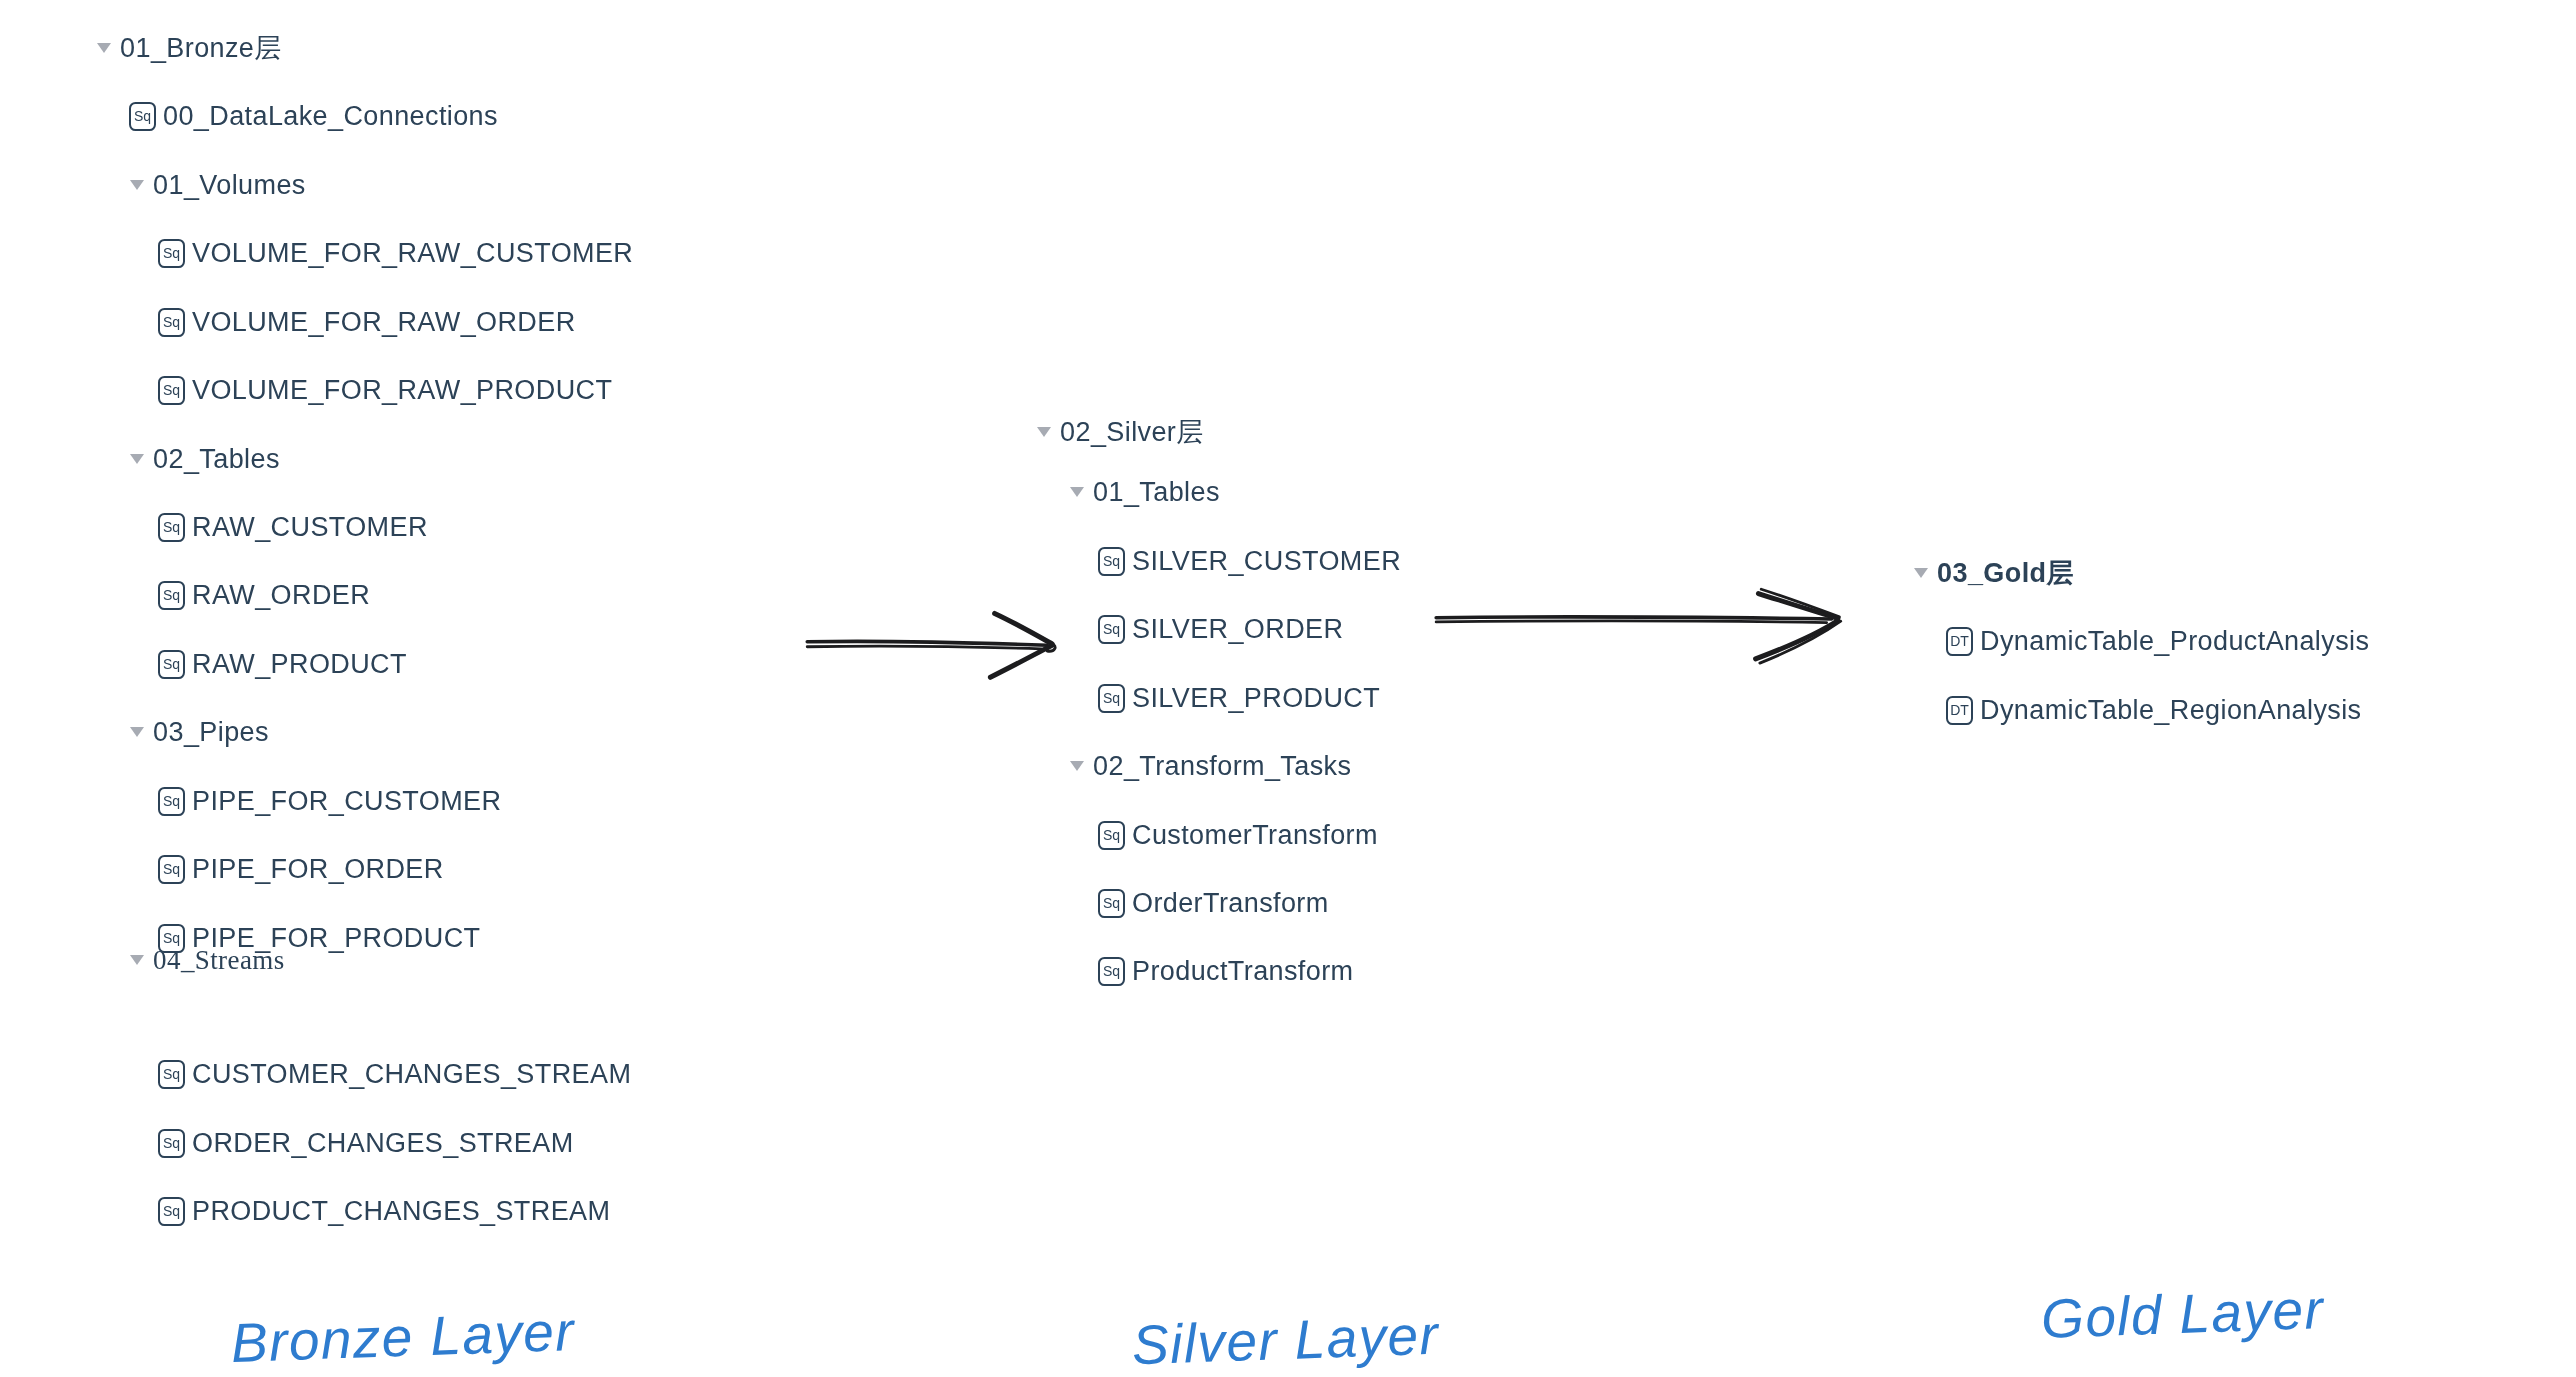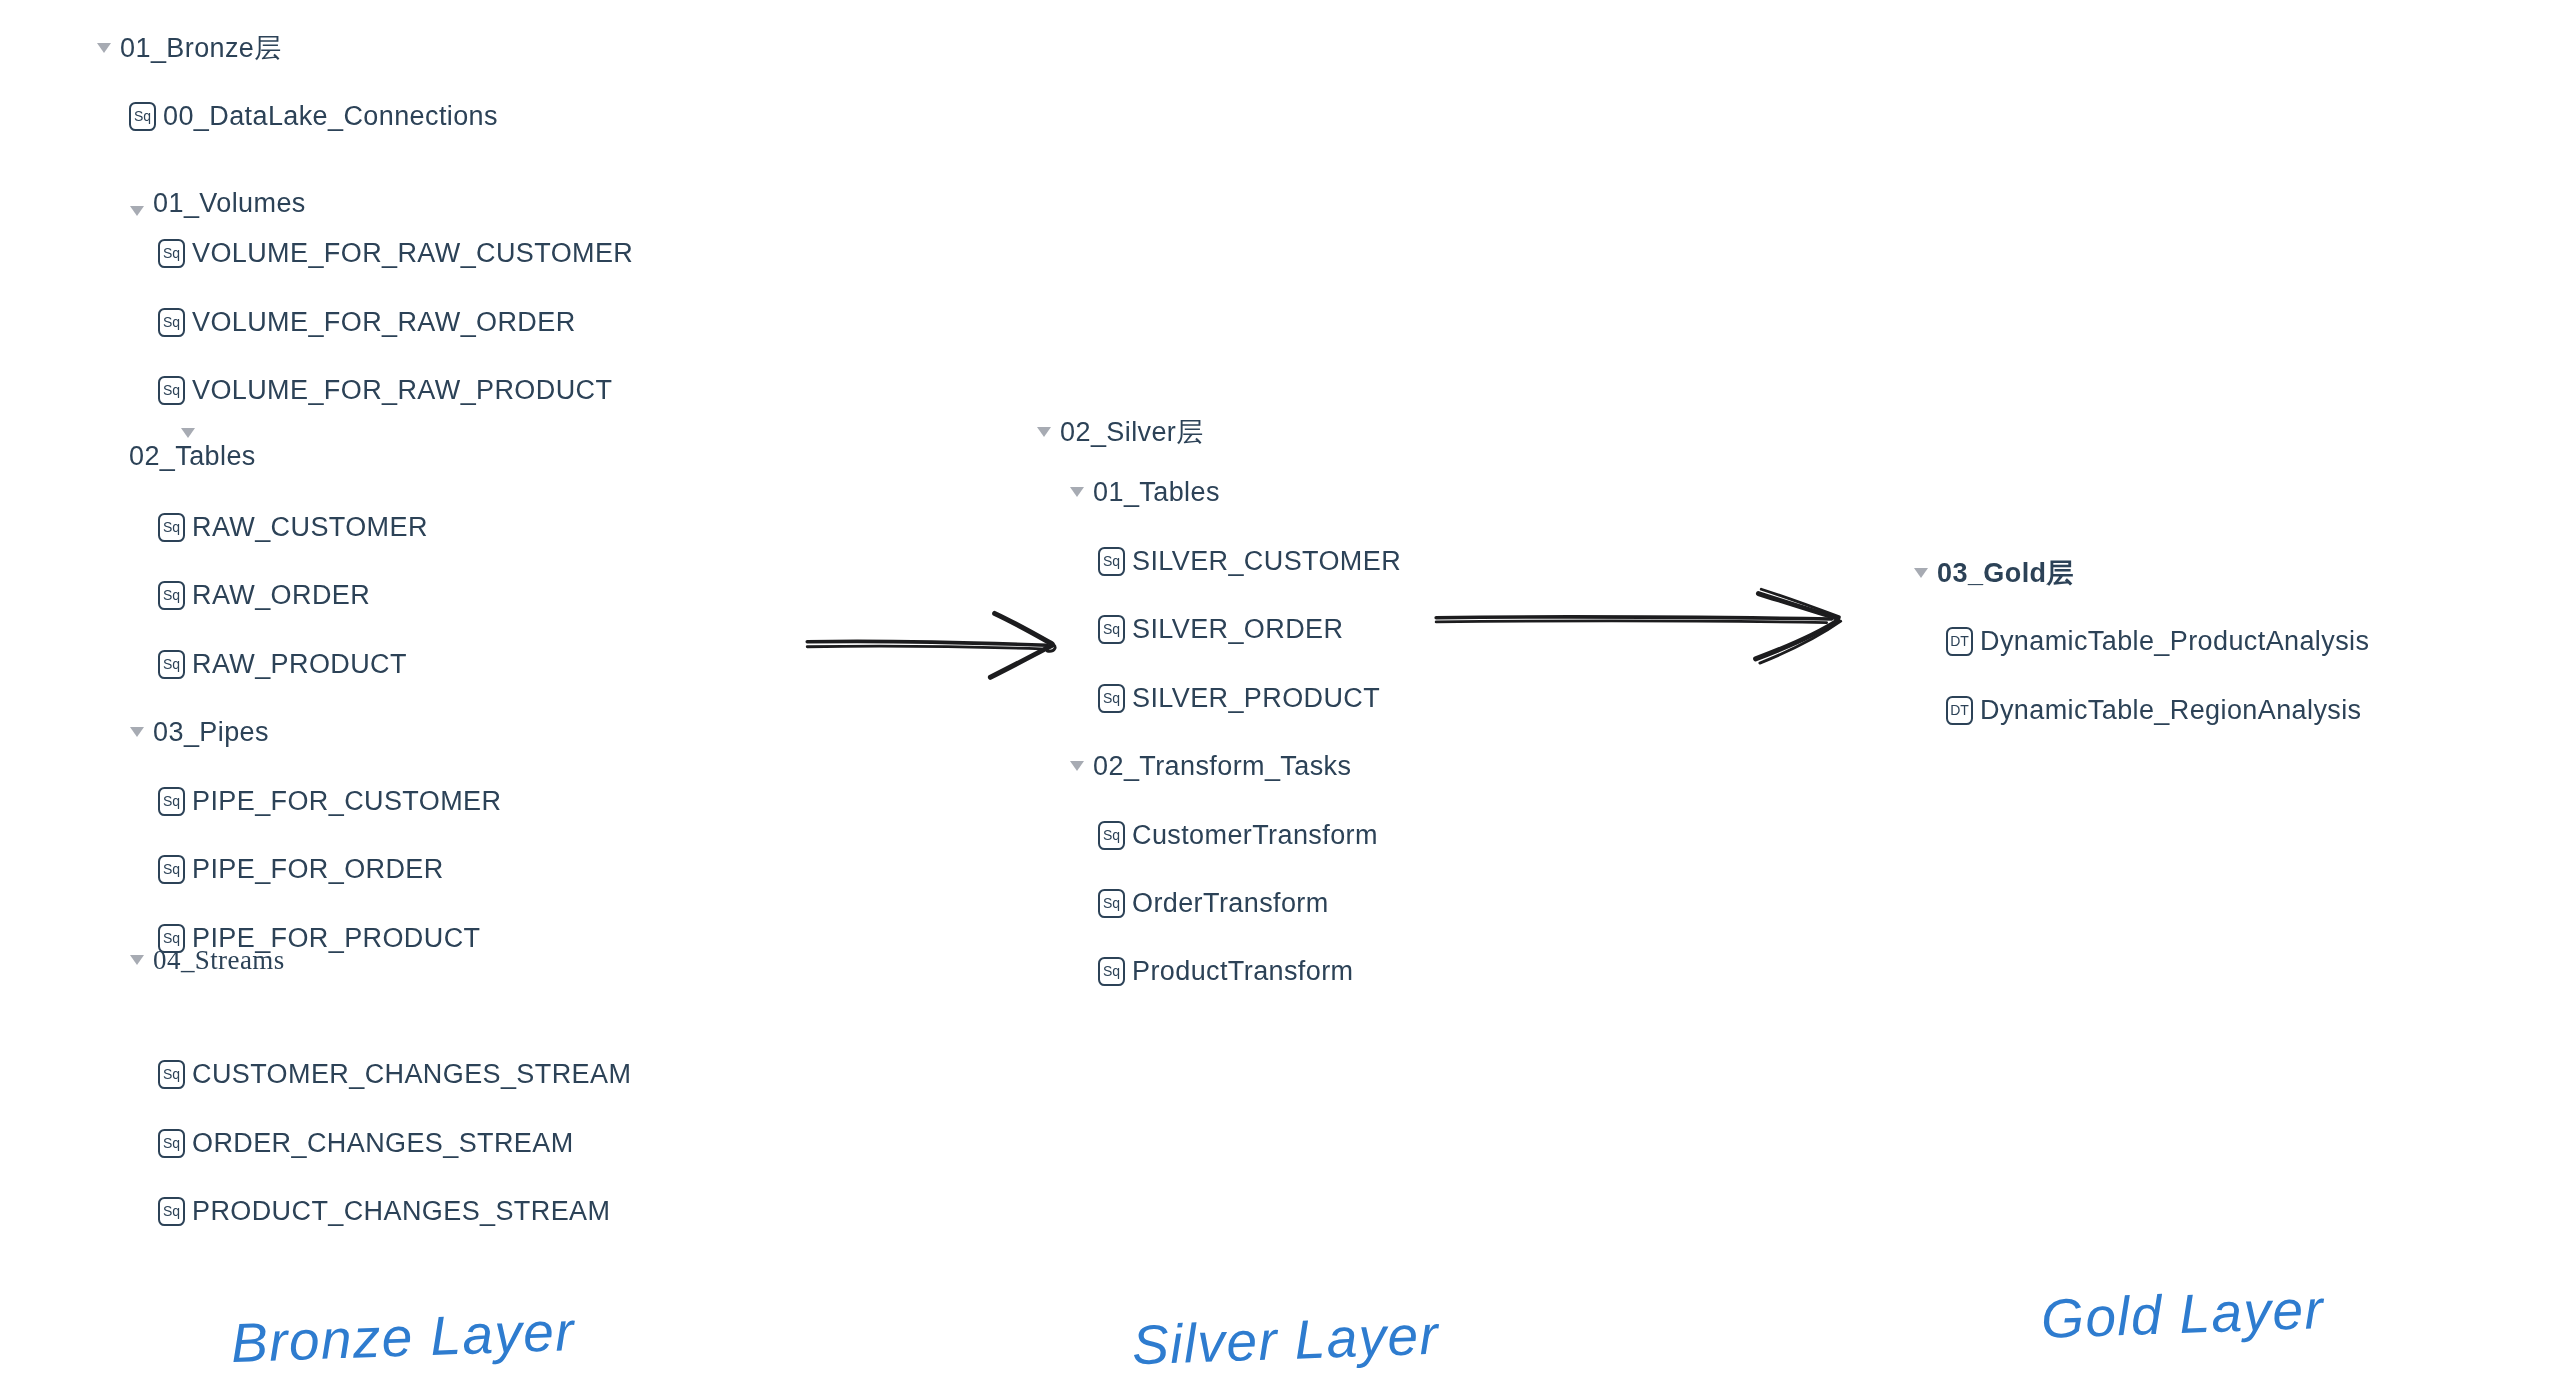--- a/index.html
+++ b/index.html
@@ -89,39 +89,39 @@
       <div class="tree-row indent-0" style="top: 0px;">
         <span class="caret-box">
           <span class="caret"></span>
         </span>
         <span class="row-label">01_Bronze层</span>
       </div>
       <div class="tree-row indent-1" style="top: 68px;">
         <span class="badge">Sq</span>
         <span class="row-label">00_DataLake_Connections</span>
       </div>
-      <div class="tree-row indent-1" style="top: 137px; align-items: flex-end;">
+      <div class="tree-row indent-1" style="top: 137px;">
         <span class="caret-box">
           <span class="caret"></span>
         </span>
         <span class="row-label">01_Volumes</span>
       </div>
       <div class="tree-row indent-2" style="top: 205px;">
         <span class="badge">Sq</span>
         <span class="row-label">VOLUME_FOR_RAW_CUSTOMER</span>
       </div>
       <div class="tree-row indent-2" style="top: 274px;">
         <span class="badge">Sq</span>
         <span class="row-label">VOLUME_FOR_RAW_ORDER</span>
       </div>
       <div class="tree-row indent-2" style="top: 342px;">
         <span class="badge">Sq</span>
         <span class="row-label">VOLUME_FOR_RAW_PRODUCT</span>
       </div>
-      <div class="tree-row indent-1" style="top: 411px; flex-direction: column;">
+      <div class="tree-row indent-1" style="top: 411px;">
         <span class="caret-box">
           <span class="caret"></span>
         </span>
         <span class="row-label">02_Tables</span>
       </div>
       <div class="tree-row indent-2" style="top: 479px;">
         <span class="badge">Sq</span>
         <span class="row-label">RAW_CUSTOMER</span>
       </div>
       <div class="tree-row indent-2" style="top: 547px;">

